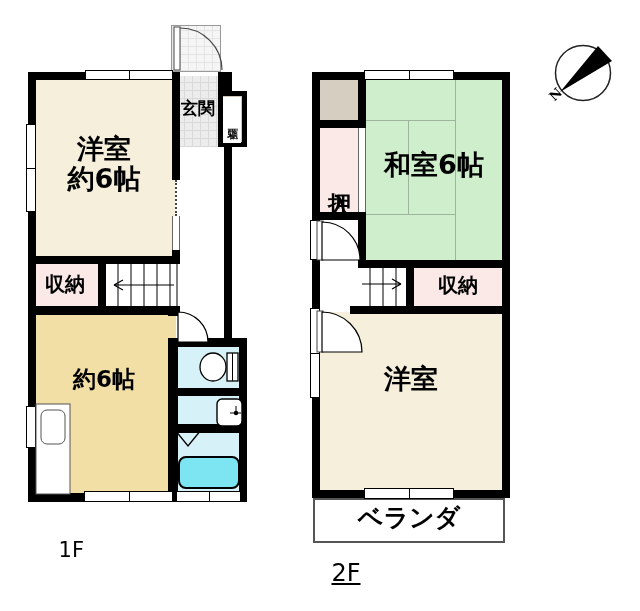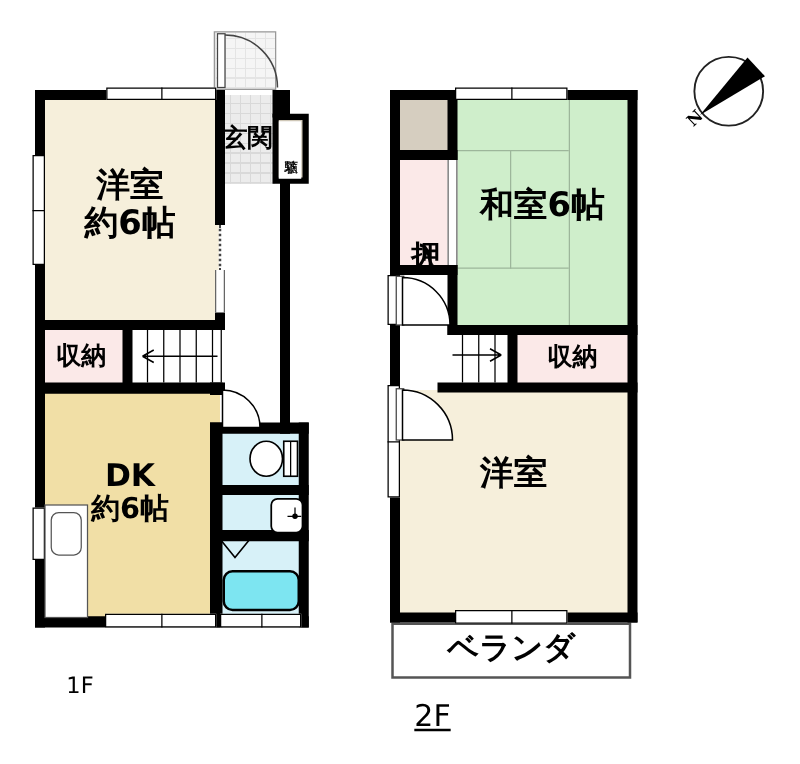--- a/index.html
+++ b/index.html
@@ -78,28 +78,27 @@
         <div class="tickv"></div>
       </div>
 
     <div class="slide dotted" style="left:175px;top:180px;width:6px;height:36px;"></div>
     <div class="slide track" style="left:172px;top:216px;width:8px;height:34px;"></div>
 
     <div class="lbl b" style="left:34px;top:134px;width:140px;font-size:27px;">
       <div>洋室</div>
       <div>約6帖</div>
     </div>
-    <div class="lbl b" style="left:176px;top:99px;width:44px;font-size:20px;">玄関</div>
+    <div class="lbl b" style="left:176px;top:99px;width:44px;font-size:17px;">玄関</div>
     <div class="lbl vert" style="left:223px;top:97px;width:18px;height:46px;font-size:11px;background:#fff;z-index:60;line-height:18px;">下駄箱</div>
     <div class="lbl b" style="left:30px;top:273px;width:70px;font-size:20px;">収納</div>
     <div class="lbl b" style="left:46px;top:367px;width:116px;font-size:25px;">
-      <div>DK</div>
       <div style="font-size:23px;">約6帖</div>
     </div>
-    <div class="lbl" style="left:44px;top:539px;width:40px;font-size:18px;">1F</div>
+    <div class="lbl" style="left:44px;top:539px;width:40px;font-size:21px;text-align:right;">1F</div>
   </div>
 
   <div>
 
     <div class="fill" style="left:318px;top:78px;width:44px;height:46px;background:#d6cec0;"></div>
     <div class="fill" style="left:320px;top:126px;width:38px;height:88px;background:#fbe9e8;"></div>
     <div class="fill" style="left:364px;top:78px;width:140px;height:184px;background:#cfeecb;"></div>
     <div class="fill" style="left:412px;top:266px;width:92px;height:42px;background:#fbe9e8;"></div>
     <div class="fill" style="left:318px;top:312px;width:186px;height:180px;background:#f6efdb;"></div>
     <div class="veranda abs" style="left:313px;top:498px;width:192px;height:45px;"></div>

